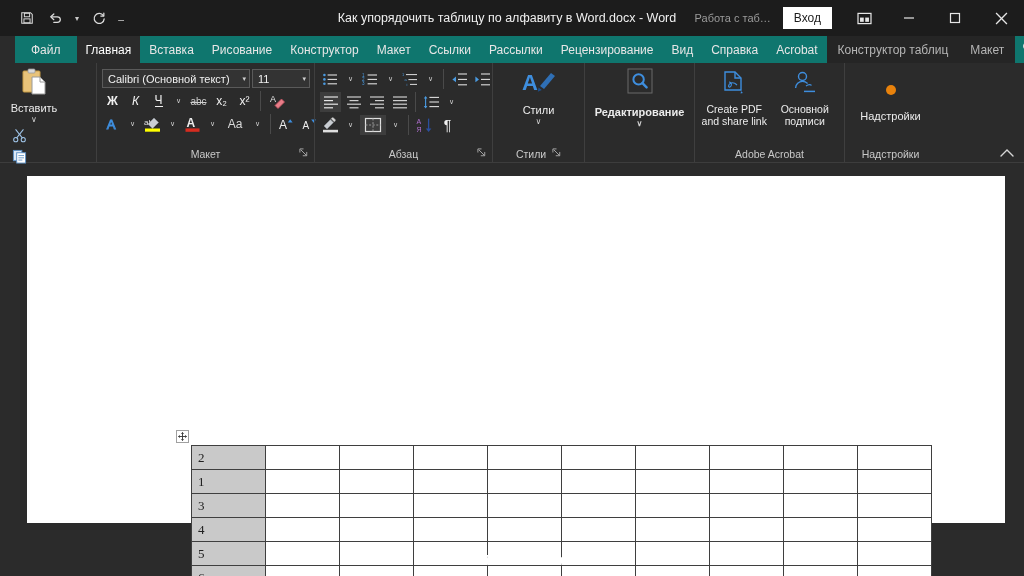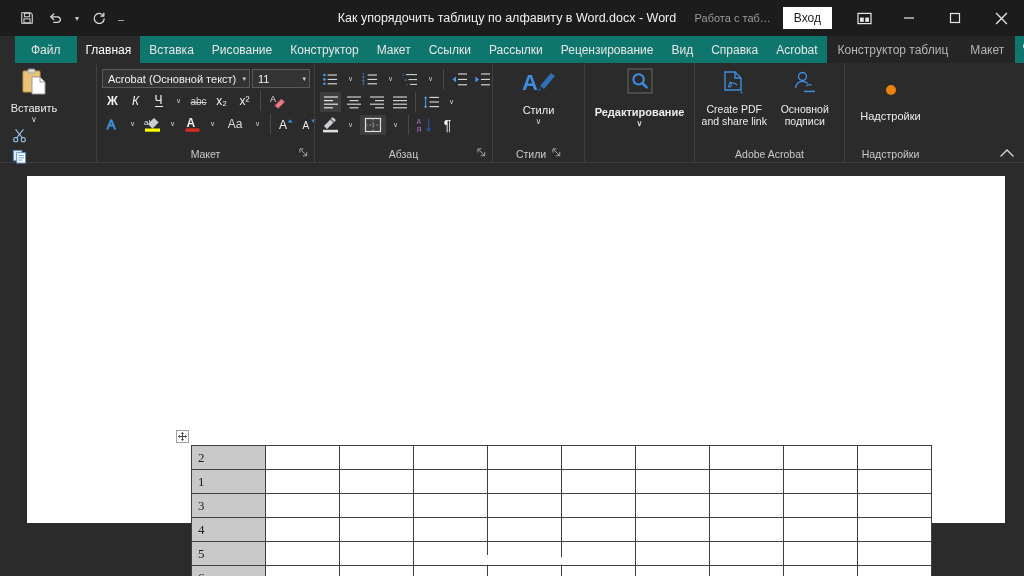--- a/index.html
+++ b/index.html
@@ -293,21 +293,21 @@
               <path d="M2 2l6.2 6.2" stroke="#b0b0b0" stroke-width="1"></path>
             </svg>
         </span>
       </div>
     </div>
 
     <div class="rgroup fontg">
       <div class="rgroup-body fontg-body">
         <div class="row">
           <div class="combo ff">
-            <span>Acrobat (Основной текст)</span>
+            <span>Calibri (Основной текст)</span>
             <span class="cc">▾</span>
           </div>
           <div class="combo fs">
             <span>11</span>
             <span class="cc">▾</span>
           </div>
         </div>
         <div class="row">
           <div class="ib" style="font-weight:bold">Ж</div>
           <div class="ib" style="font-style:italic">К</div>

